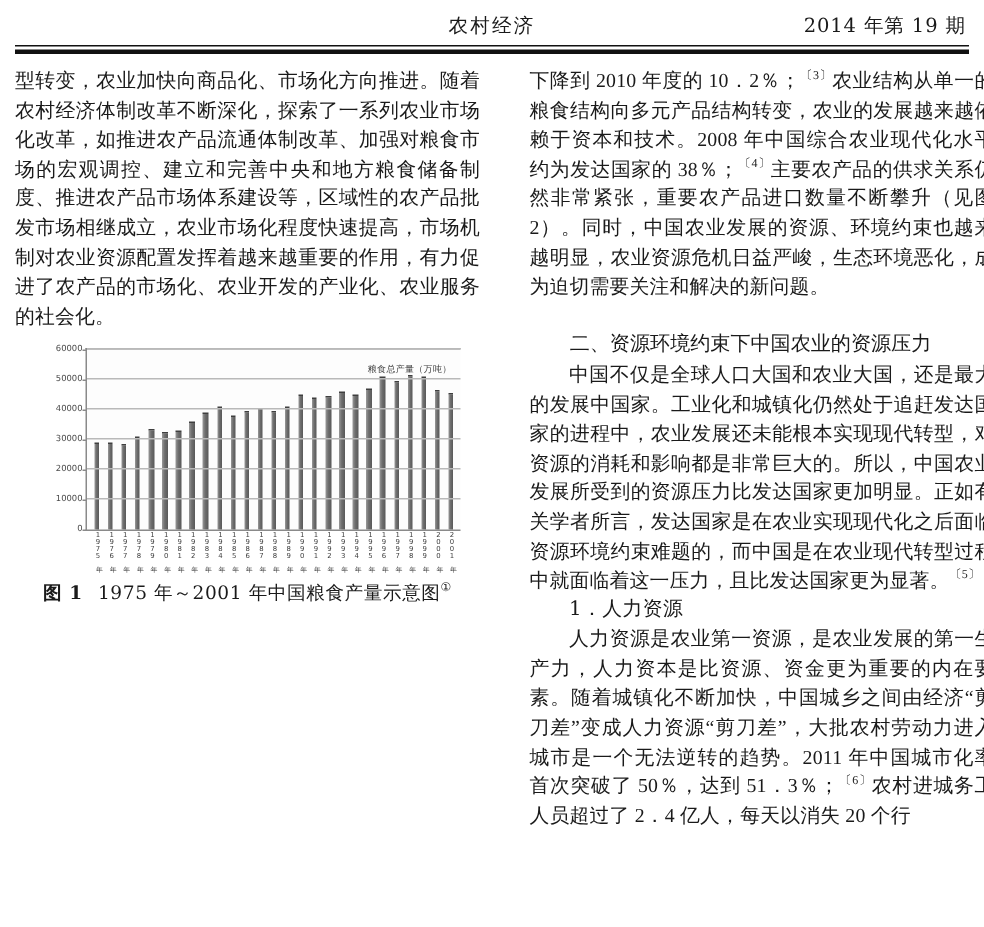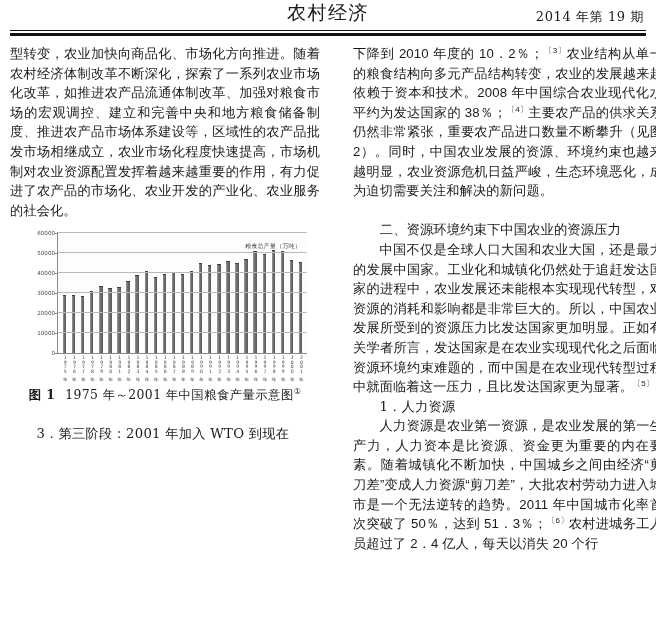--- a/index.html
+++ b/index.html
@@ -25,21 +25,21 @@
   
   .runhead {
     position: relative;
     height: 26px;
     display: flex;
     align-items: flex-end;
     justify-content: center;
     padding-bottom: 2px;
   }
   .runhead-title {
-    font-size: 19px;
+    font-size: 13px;
     letter-spacing: 1.5px;
     font-family: "DejaVu Serif", "Liberation Serif", serif;
   }
   .runhead-issue {
     position: absolute;
     right: 2px;
     bottom: 2px;
     font-size: 13px;
     letter-spacing: 0.6px;
   }
@@ -67,21 +67,21 @@
     background: transparent;
   }
 
   p.body {
     margin: 0;
     font-size: 13.2px;
     line-height: 19.6px;
     text-align: justify;
     text-justify: inter-ideograph;
     letter-spacing: 0.15px;
-    font-family: Liberation Sans, sans-serif;
+    font-family: Liberation Serif, serif;
   }
   p.indent { text-indent: 2em; }
   p.heading {
     margin: 0;
     font-size: 13.2px;
     line-height: 19.6px;
     text-indent: 2em;
     letter-spacing: 0.3px;
   }
   .sec-head {
@@ -357,21 +357,20 @@
                 <span class="ytick">60000</span>
                 <span class="ytickmark"></span>
               </div>
             </div>
         </div>
         <div class="fig-caption">
           <span class="num">图 1</span><span>1975 年～2001 年中国粮食产量示意图</span><sup class="note">①</sup>
         </div>
       </div>
 
-      <p class="heading">3．第三阶段：2001 年加入 WTO 到现在</p>
 
     </div>
 
     <div class="col-divider"></div>
 
     <div class="col">
 
       <p class="body"><span>下降到 2010 年度的 10．2％；</span><sup class="note">〔3〕</sup><span>农业结构从单一的粮食结构向多元产品结构转变，农业的发展越来越依赖于资本和技术。2008 年中国综合农业现代化水平约为发达国家的 38％；</span><sup class="note">〔4〕</sup><span>主要农产品的供求关系仍然非常紧张，重要农产品进口数量不断攀升（见图 2）。同时，中国农业发展的资源、环境约束也越来越明显，农业资源危机日益严峻，生态环境恶化，成为迫切需要关注和解决的新问题。</span></p>
 
       <div class="gap"></div>

